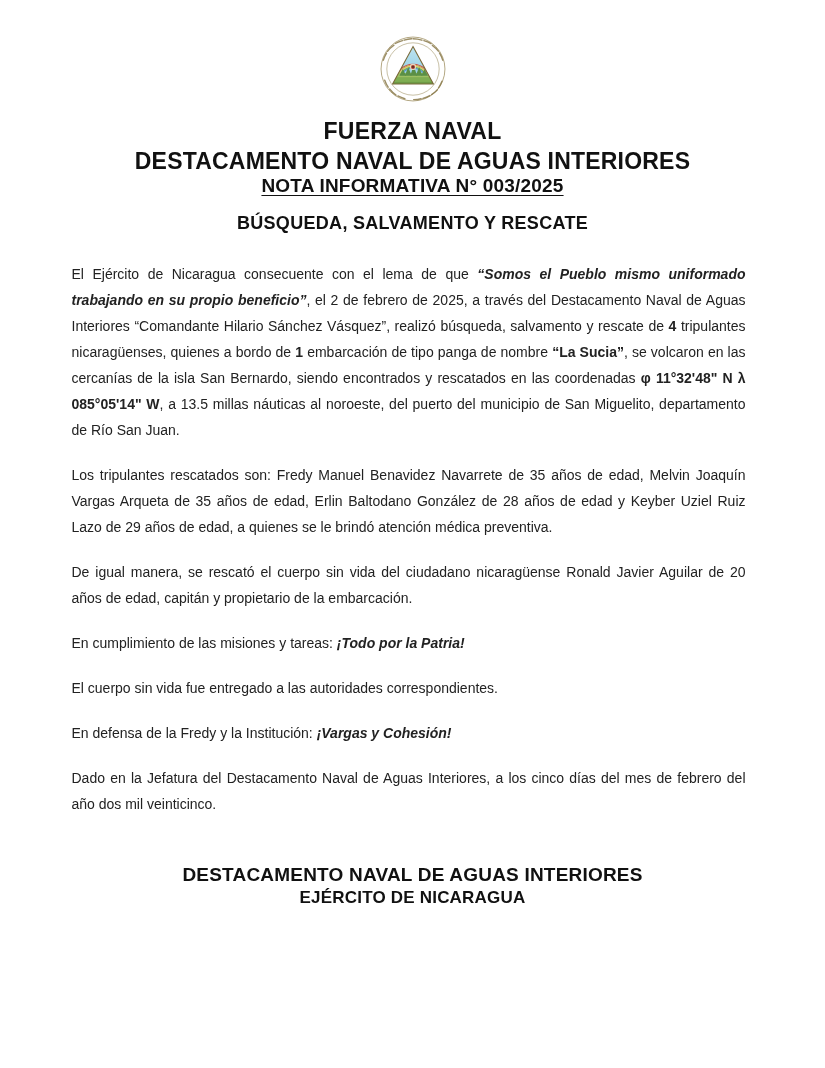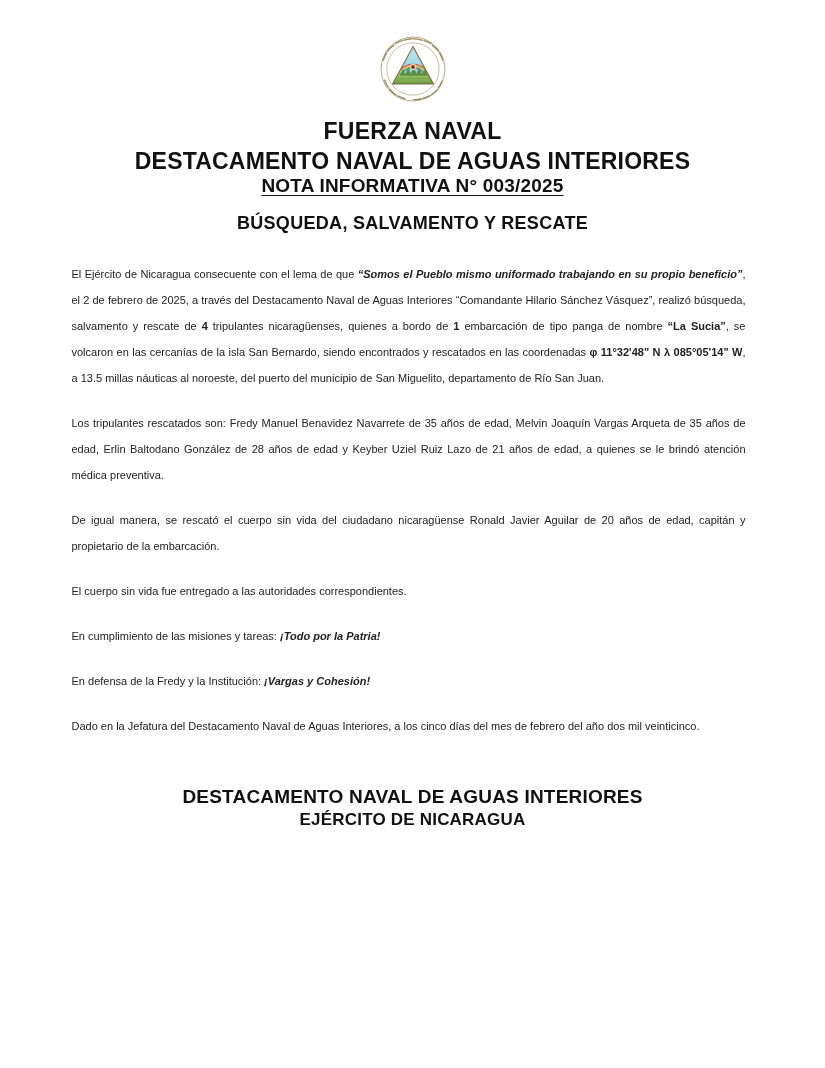--- a/index.html
+++ b/index.html
@@ -78,21 +78,21 @@
   }
 
   
   .body-block {
     margin: 0 auto;
     width: 682px;
     padding-left: 0;
     margin-top: 27px;
   }
   p.para {
-    font-size: 11px;
+    font-size: 14px;
     line-height: 26px;
     text-align: justify;
     margin: 0 8px 19px 0;
     color: #222;
     -webkit-hyphens: none;
     hyphens: none;
   }
   p.para:last-child { margin-bottom: 0; }
   p.nojust { text-align: left; }
   .b { font-weight: bold; }
@@ -199,27 +199,27 @@
   </div>
 
   <div class="h-sub-wrap">
     <span class="h-sub">BÚSQUEDA, SALVAMENTO Y RESCATE</span>
   </div>
 
   <div class="body-block">
 
     <p class="para"><span>El Ejército de Nicaragua consecuente con el lema de que </span><span class="bi">“Somos el Pueblo mismo uniformado trabajando en su propio beneficio”</span><span>, el 2 de febrero de 2025, a través del Destacamento Naval de Aguas Interiores “Comandante Hilario Sánchez Vásquez”, realizó búsqueda, salvamento y rescate de </span><span class="b">4</span><span> tripulantes nicaragüenses, quienes a bordo de </span><span class="b">1</span><span> embarcación de tipo panga de nombre </span><span class="b">“La Sucia”</span><span>, se volcaron en las cercanías de la isla San Bernardo, siendo encontrados y rescatados en las coordenadas </span><span class="b">φ 11°32'48" N λ 085°05'14" W</span><span>, a 13.5 millas náuticas al noroeste, del puerto del municipio de San Miguelito, departamento de Río San Juan.</span></p>
 
-    <p class="para">Los tripulantes rescatados son: Fredy Manuel Benavidez Navarrete de 35 años de edad, Melvin Joaquín Vargas Arqueta de 35 años de edad, Erlin Baltodano González de 28 años de edad y Keyber Uziel Ruiz Lazo de 21 años de edad, a quienes se le brindó atención médica preventiva.</p>
+    <p class="para">Los tripulantes rescatados son: Fredy Manuel Benavidez Navarrete de 35 años de edad, Melvin Joaquín Vargas Arqueta de 35 años de edad, Erlin Baltodano González de 28 años de edad y Keyber Uziel Ruiz Lazo de 29 años de edad, a quienes se le brindó atención médica preventiva.</p>
 
     <p class="para">De igual manera, se rescató el cuerpo sin vida del ciudadano nicaragüense Ronald Javier Aguilar de 20 años de edad, capitán y propietario de la embarcación.</p>
 
+    <p class="para nojust"><span>En cumplimiento de las misiones y tareas: </span><span class="bi">¡Todo por la Patria!</span></p>
+
     <p class="para nojust">El cuerpo sin vida fue entregado a las autoridades correspondientes.</p>
-
-    <p class="para nojust"><span>En cumplimiento de las misiones y tareas: </span><span class="bi">¡Todo por la Patria!</span></p>
 
     <p class="para nojust"><span>En defensa de la Fredy y la Institución: </span><span class="bi">¡Vargas y Cohesión!</span></p>
 
     <p class="para">Dado en la Jefatura del Destacamento Naval de Aguas Interiores, a los cinco días del mes de febrero del año dos mil veinticinco.</p>
   </div>
 
   <div class="footer-block">
     <div class="f-line1">DESTACAMENTO NAVAL DE AGUAS INTERIORES</div>
     <div class="f-line2">EJÉRCITO DE NICARAGUA</div>
   </div>

